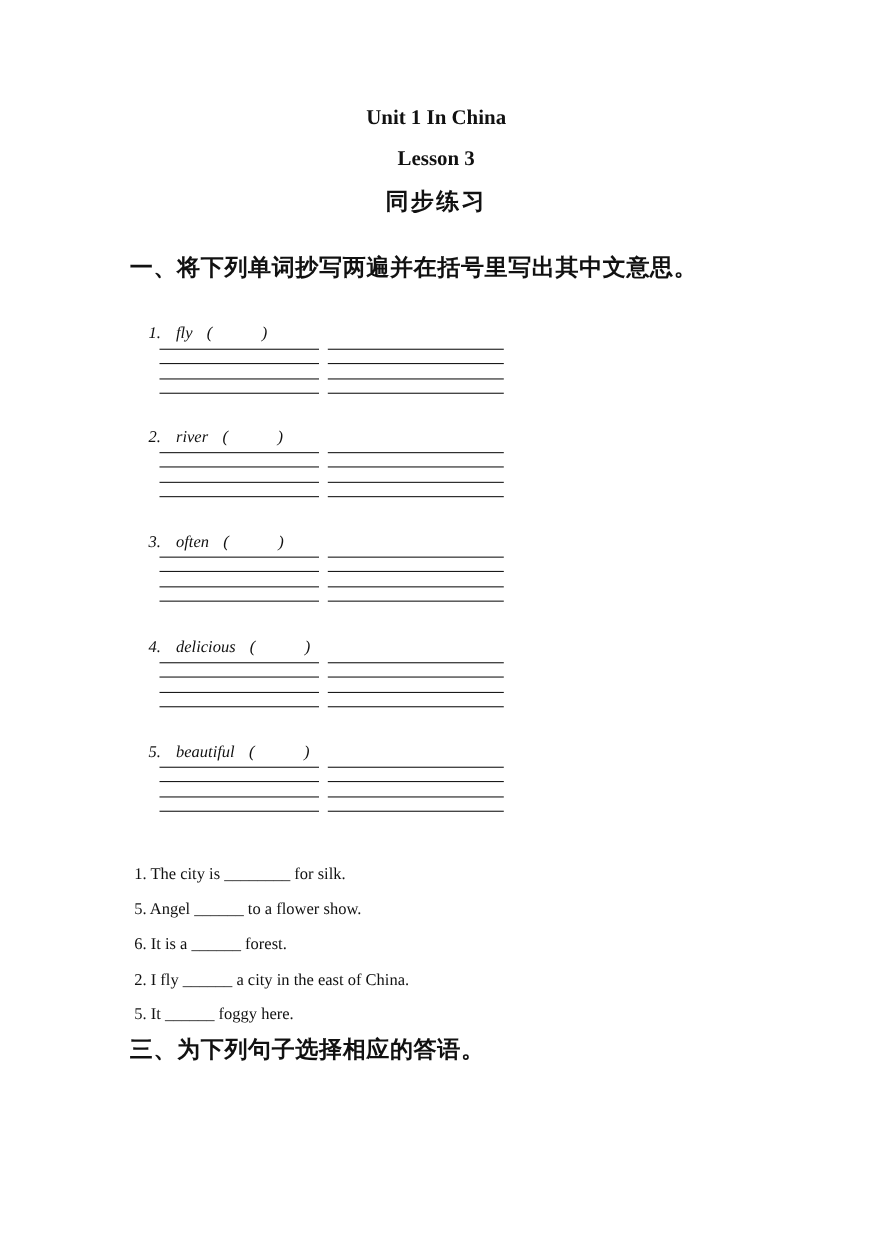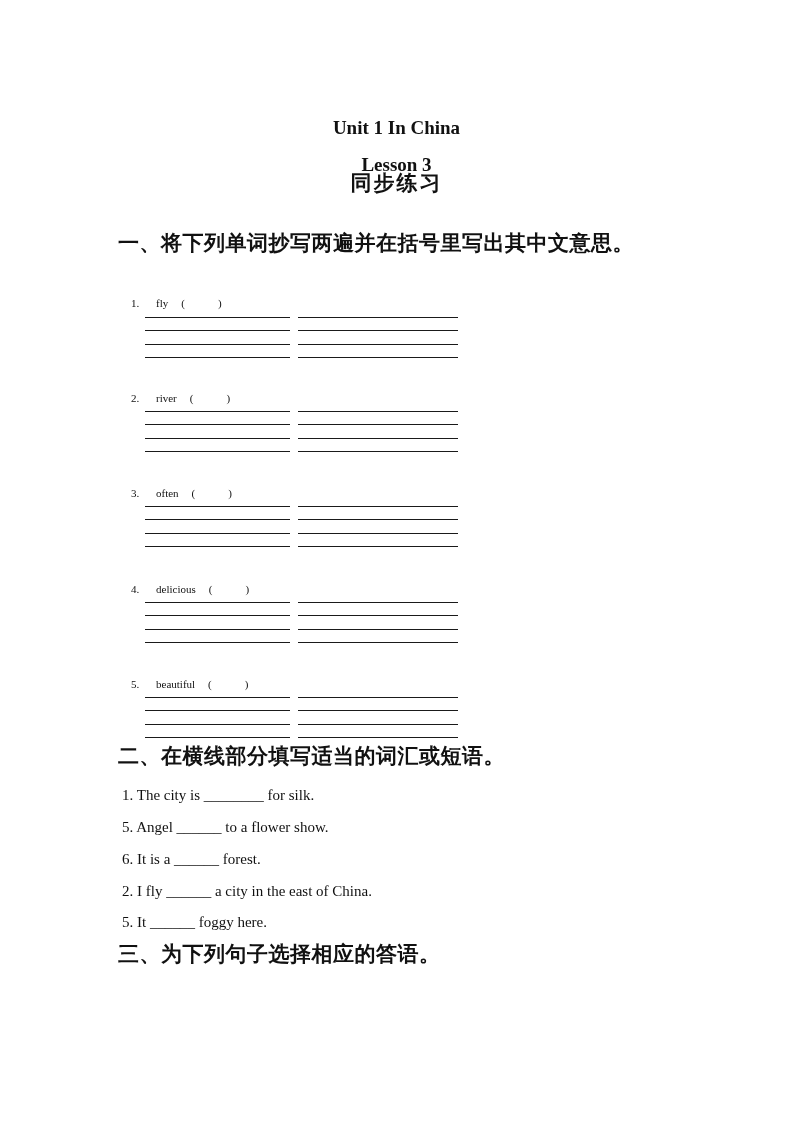--- a/index.html
+++ b/index.html
@@ -13,41 +13,42 @@
     overflow:hidden;
   }
   
   .ctitle{
     position:absolute;
     left:0; width:100%;
     text-align:center;
     font-weight:bold;
     white-space:pre;
   }
-  .t-en{ font-size:19px; font-family:"Liberation Serif", serif;margin-top:20px; }
+  .t-en{ font-size:19px; font-family:"Liberation Serif", serif; }
   .t-cn{ font-size:21px; font-family:"Liberation Sans", sans-serif; letter-spacing:2px; }
 
   
   .sec-heading{
     position:absolute;
     left:118px;
     font-family:"Liberation Sans", sans-serif;
     font-weight:bold;
     font-size:21px;
     letter-spacing:0.5px;
     white-space:pre;
   }
 
   
   .word-item{
     position:absolute;
     left:120px;
-    font-size:11px;
+    font-size:15px;
     line-height:18px;
     white-space:pre;
+    font-style:italic;
   }
   .word-item .num{ display:inline-block; width:25px; }
   .word-item .bracket{ margin-left:13px; white-space:pre; }
 
   
   .copy-grid{
     position:absolute;
     left:145px;
     width:313px;
   }
@@ -188,21 +189,20 @@
     <div class="line-row">
         <span class="seg seg-l"></span>
         <span class="seg seg-r"></span>
       </div>
     <div class="line-row">
         <span class="seg seg-l"></span>
         <span class="seg seg-r"></span>
       </div>
   </div>
 
-  <div class="sec-heading" style="top:742px">二、在横线部分填写适当的词汇或短语。</div>
   <div class="fill-item" style="top:786px">1. The city is ________ for silk.</div>
   <div class="fill-item" style="top:818px">5. Angel ______ to a flower show.</div>
   <div class="fill-item" style="top:850px">6. It is a ______ forest.</div>
   <div class="fill-item" style="top:882px">2. I fly ______ a city in the east of China.</div>
   <div class="fill-item" style="top:913px">5. It ______ foggy here.</div>
 
   <div class="sec-heading" style="top:940px">三、为下列句子选择相应的答语。</div>
 
 </div>
 

